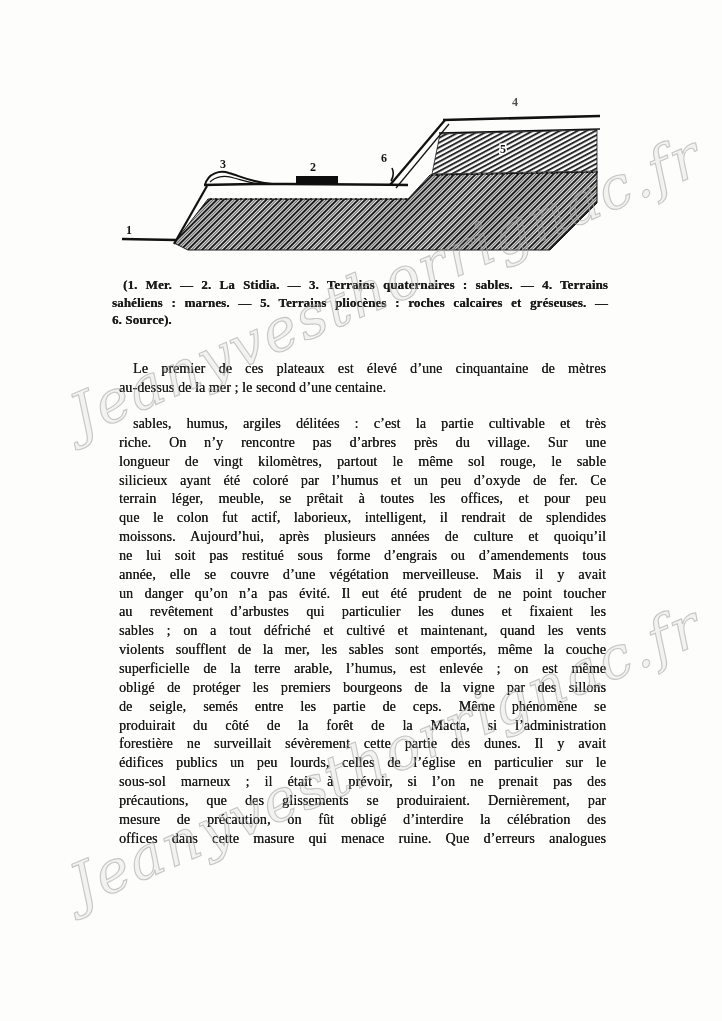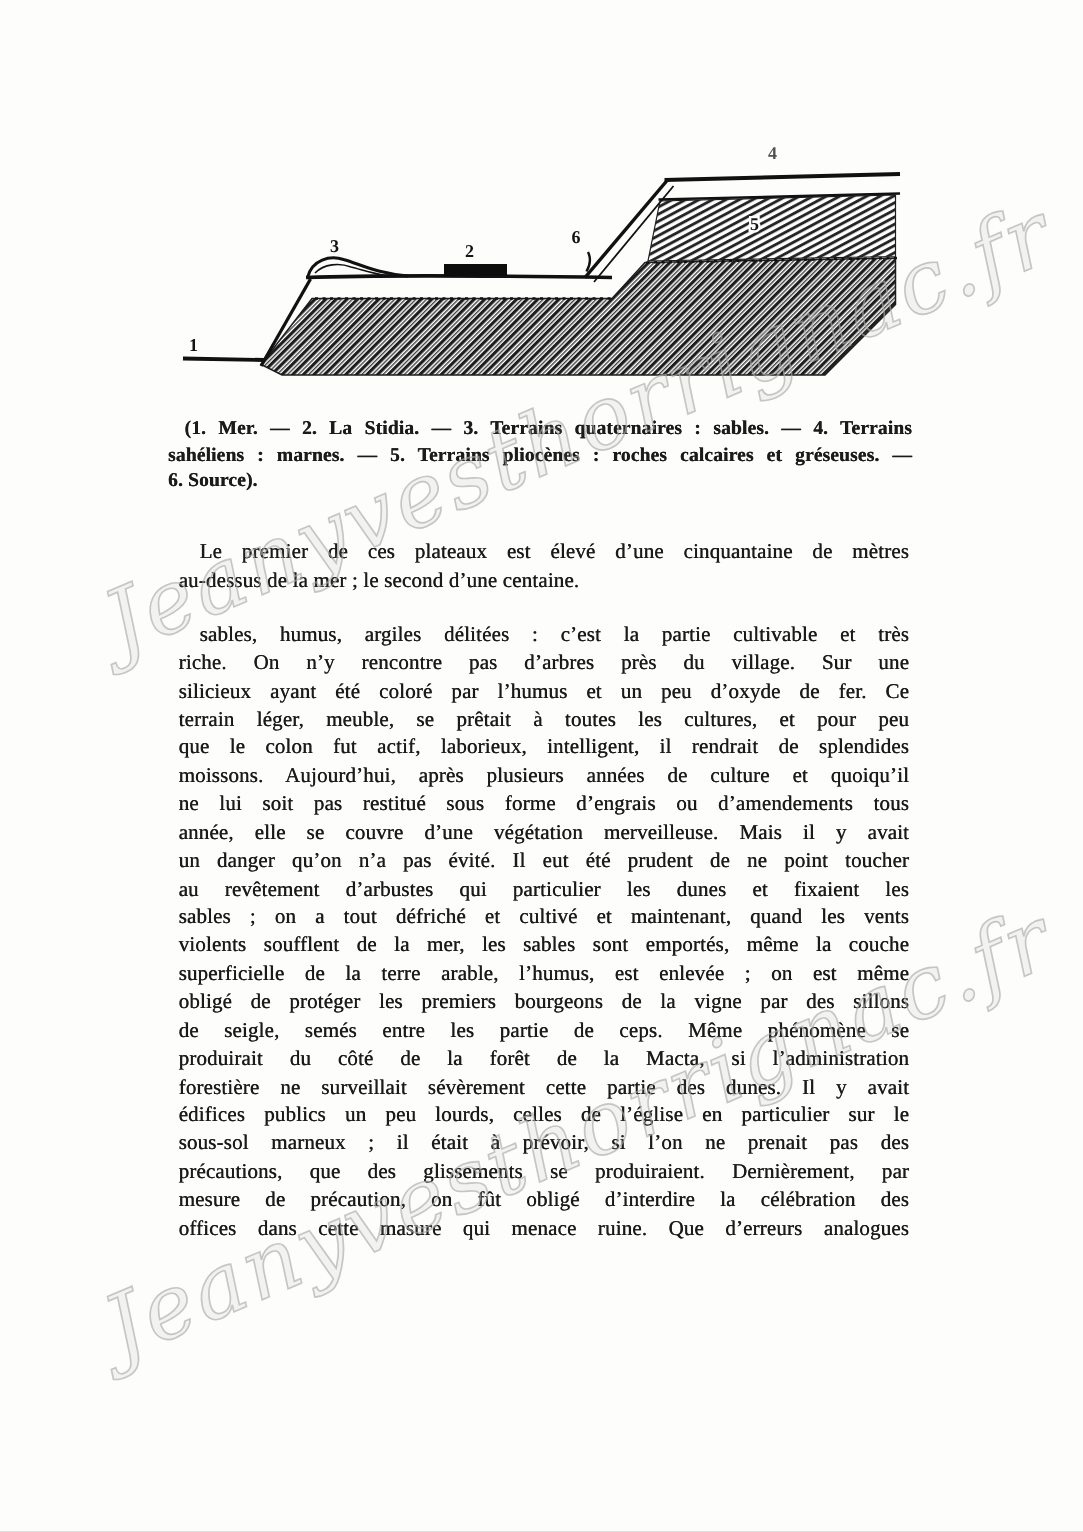--- a/index.html
+++ b/index.html
@@ -122,22 +122,23 @@
     </div>
 
   <div class="para para1">
       <div class="tline">Le premier de ces plateaux est élevé d’une cinquantaine de mètres</div>
       <div class="tline">au-dessus de la mer ; le second d’une centaine.</div>
     </div>
 
   <div class="para para2">
       <div class="tline">sables, humus, argiles délitées : c’est la partie cultivable et très</div>
       <div class="tline">riche. On n’y rencontre pas d’arbres près du village. Sur une</div>
+      <div class="tline">longueur de vingt kilomètres, partout le même sol rouge, le sable</div>
       <div class="tline">silicieux ayant été coloré par l’humus et un peu d’oxyde de fer. Ce</div>
-      <div class="tline">terrain léger, meuble, se prêtait à toutes les cultures, et pour peu</div>
+      <div class="tline">terrain léger, meuble, se prêtait à toutes les offices, et pour peu</div>
       <div class="tline">que le colon fut actif, laborieux, intelligent, il rendrait de splendides</div>
       <div class="tline">moissons. Aujourd’hui, après plusieurs années de culture et quoiqu’il</div>
       <div class="tline">ne lui soit pas restitué sous forme d’engrais ou d’amendements tous</div>
       <div class="tline">année, elle se couvre d’une végétation merveilleuse. Mais il y avait</div>
       <div class="tline">un danger qu’on n’a pas évité. Il eut été prudent de ne point toucher</div>
       <div class="tline">au revêtement d’arbustes qui particulier les dunes et fixaient les</div>
       <div class="tline">sables ; on a tout défriché et cultivé et maintenant, quand les vents</div>
       <div class="tline">violents soufflent de la mer, les sables sont emportés, même la couche</div>
       <div class="tline">superficielle de la terre arable, l’humus, est enlevée ; on est même</div>
       <div class="tline">obligé de protéger les premiers bourgeons de la vigne par des sillons</div>

